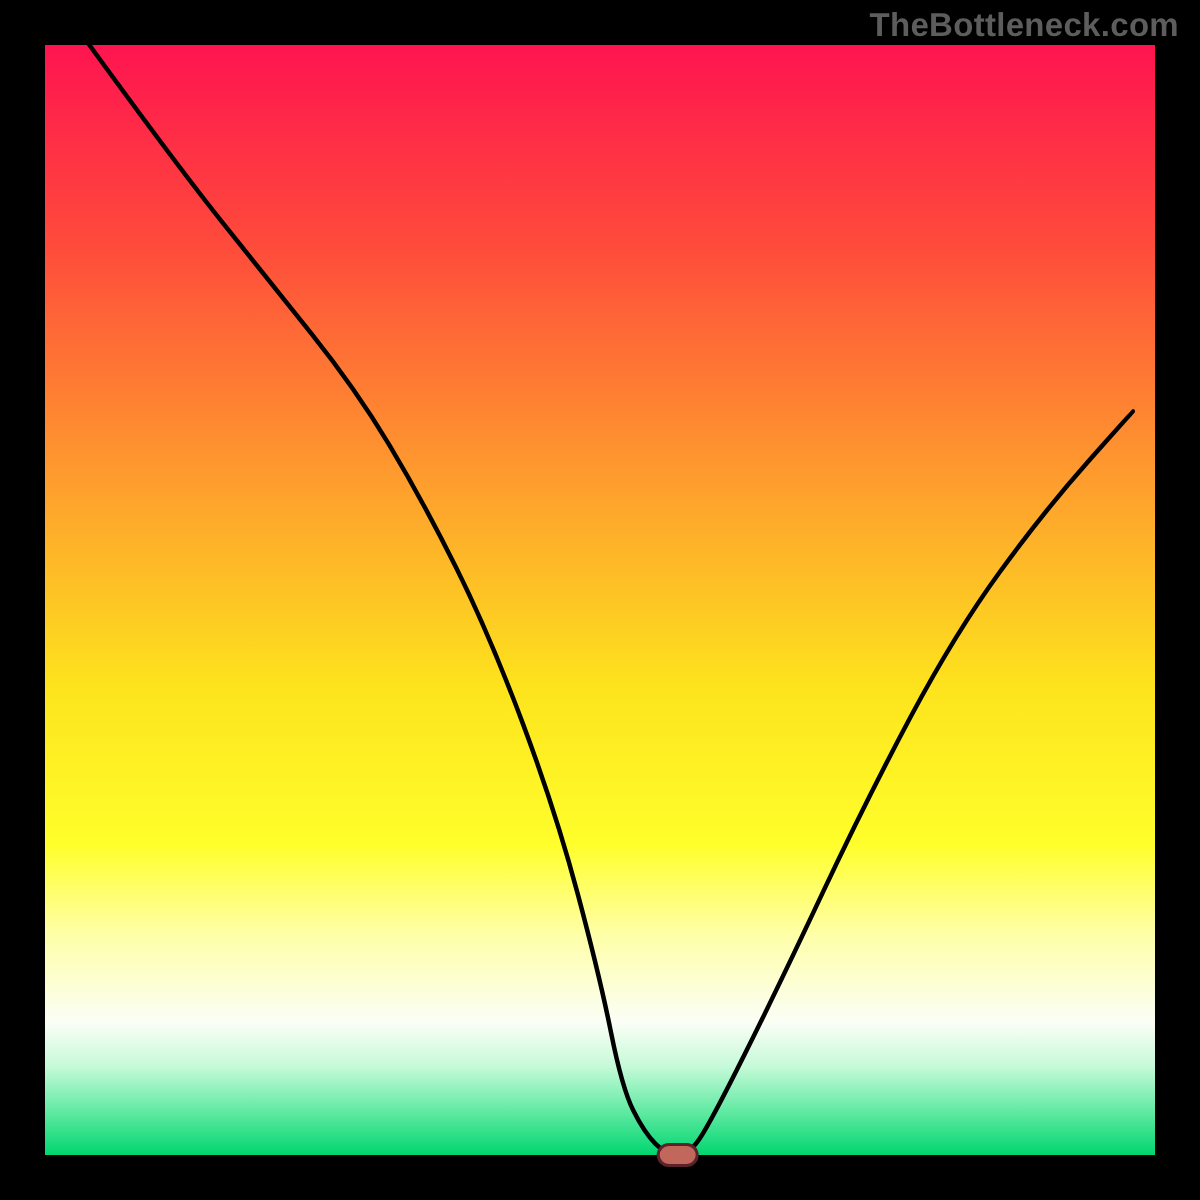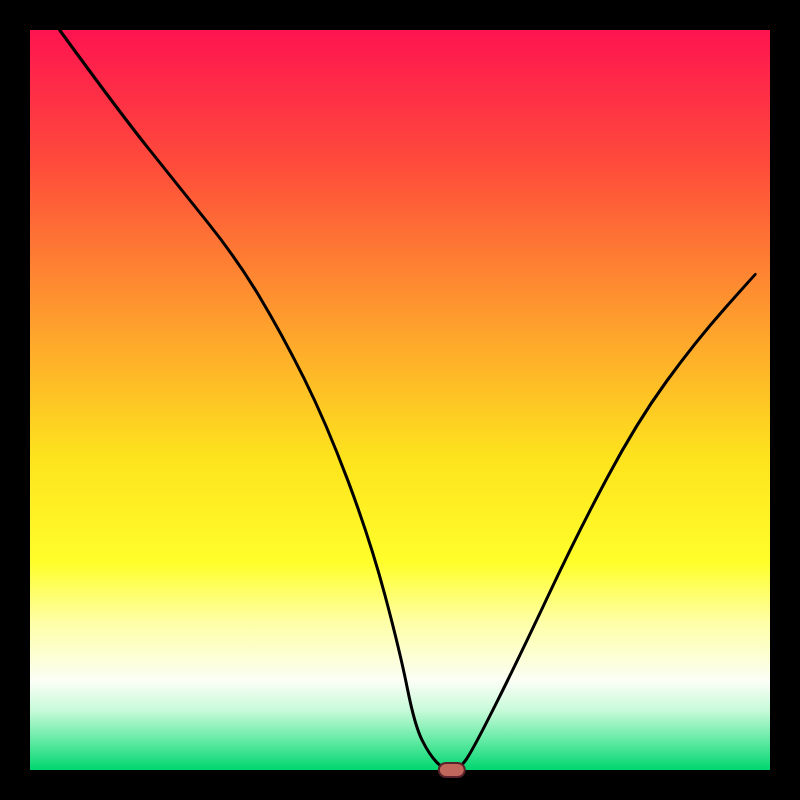--- a/index.html
+++ b/index.html
@@ -31,20 +31,21 @@
     position: absolute;
     left: 0;
     top: 0;
     z-index: 1;
   }
 </style>
 </head>
 <body>
 
 <div class="chart-container">
+  <div class="watermark">TheBottleneck.com</div>
   <svg class="plot" width="800" height="800" viewBox="0 0 800 800" preserveAspectRatio="none">
     <defs>
       <linearGradient id="bg-grad" x1="0" y1="0" x2="0" y2="1">
           <stop offset="0%" stop-color="#fe1450"></stop>
           <stop offset="18%" stop-color="#fe4b3b"></stop>
           <stop offset="40%" stop-color="#fea02d"></stop>
           <stop offset="58%" stop-color="#fde41d"></stop>
           <stop offset="72%" stop-color="#fffe2b"></stop>
           <stop offset="80%" stop-color="#feffa6"></stop>
           <stop offset="88%" stop-color="#fbfef6"></stop>

